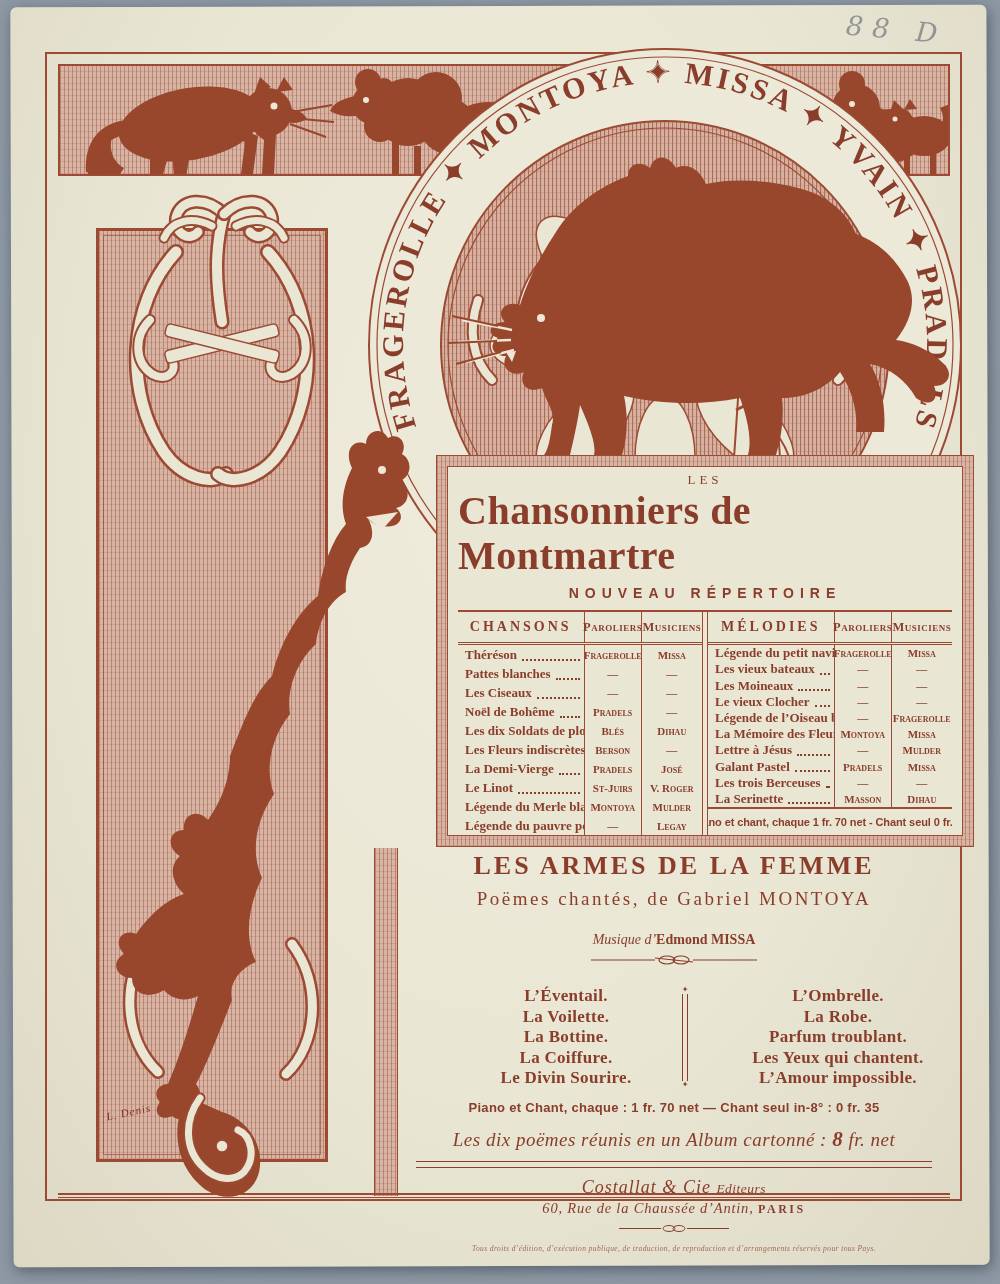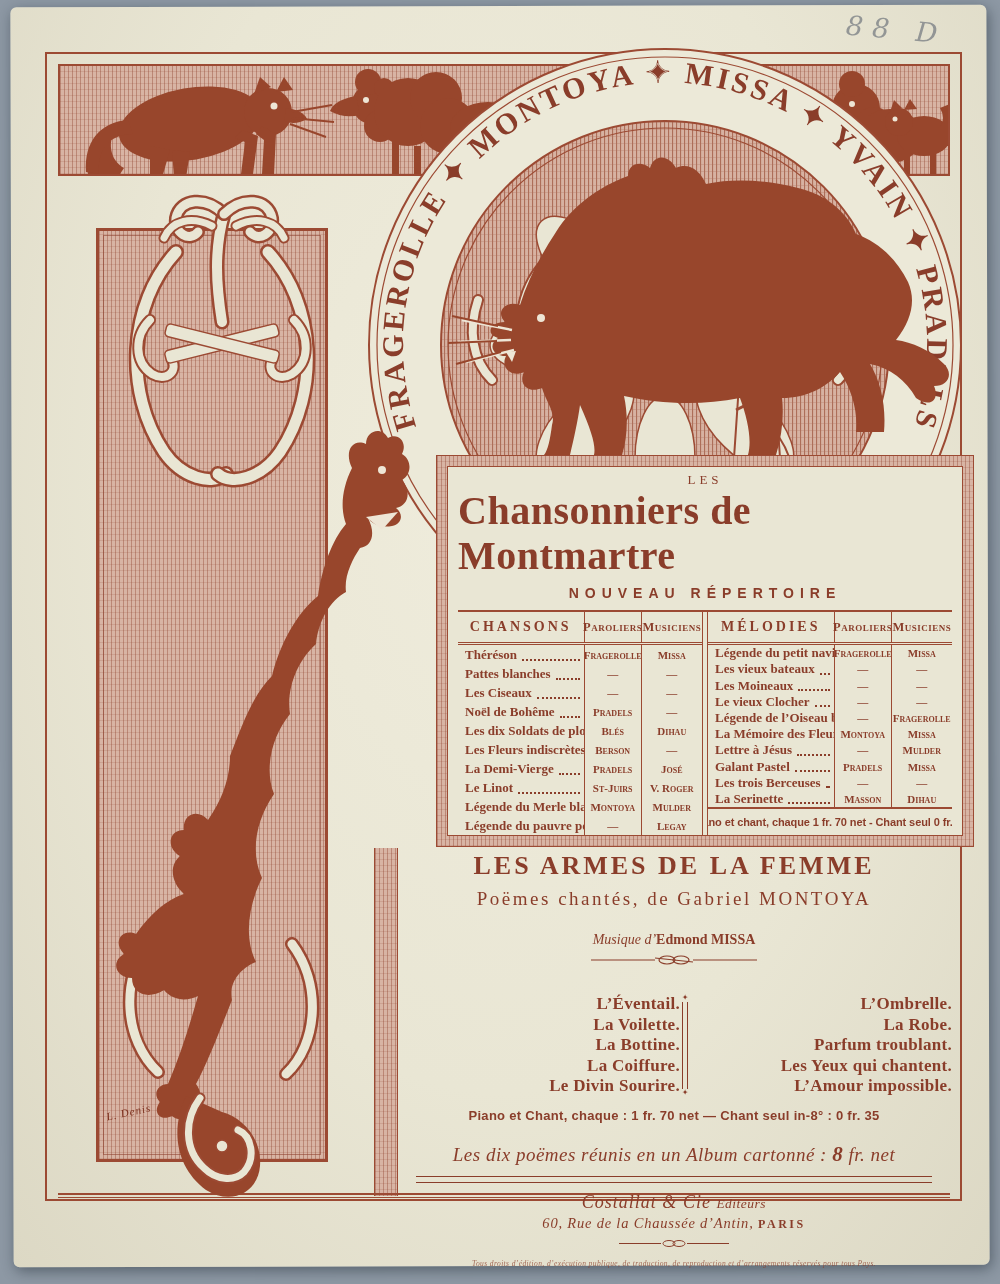--- a/index.html
+++ b/index.html
@@ -53,30 +53,30 @@
   .tfoot{border-top:2px solid var(--ink);height:26px;flex:none;display:flex;align-items:center;justify-content:center;
     font-family:"Liberation Sans",sans-serif;font-weight:bold;font-size:11px;white-space:nowrap;overflow:hidden;letter-spacing:-.1px;}
 
   .feature{position:absolute;left:396px;top:852px;width:556px;text-align:center;color:var(--inkd);z-index:3;}
   .f-title{font-size:26px;font-weight:bold;letter-spacing:3px;line-height:28px;}
   .f-by{font-size:19px;letter-spacing:2.5px;margin-top:8px;}
   .f-mus{font-size:14px;margin-top:22px;}
   .f-mus .pre{font-style:italic;}
   .f-mus .nm{font-weight:bold;}
   .f-knot{margin-top:4px;}
-  .f-lists{display:flex;margin-top:24px;text-align:right;}
+  .f-lists{display:flex;margin-top:16px;text-align:center;}
   .f-col{flex:1;}
   .f-col.l{padding-left:56px;}
   .f-col.r{padding-left:34px;}
   .f-item{font-size:17px;font-weight:bold;line-height:20.5px;letter-spacing:.3px;}
   .f-div{width:10px;display:flex;flex-direction:column;align-items:center;}
   .f-div .bar{flex:1;width:4px;border-left:1.2px solid var(--inkd);border-right:1.2px solid var(--inkd);}
   .f-div .tip{font-size:8px;line-height:8px;color:var(--inkd);}
   .f-price{font-family:"Liberation Sans",sans-serif;font-weight:bold;font-size:13px;margin-top:11px;letter-spacing:.3px;}
-  .f-album{font-size:19px;font-style:italic;margin-top:19px;letter-spacing:.5px;}
+  .f-album{font-size:19px;font-style:italic;margin-top:12px;letter-spacing:.5px;}
   .f-album .pr{font-weight:bold;font-size:21px;}
   .dbl-rule{height:5px;border-top:1.4px solid var(--inkd);border-bottom:1.4px solid var(--inkd);margin:9px 20px 0;}
   .pub-name{font-style:italic;font-size:18px;margin-top:9px;letter-spacing:1px;}
   .pub-name .suf{font-size:13.5px;letter-spacing:.5px;}
   .pub-addr{font-style:italic;font-size:14.5px;margin-top:2px;letter-spacing:.8px;}
   .pub-addr .city{font-style:normal;font-weight:bold;font-size:12px;letter-spacing:2.5px;}
   .pub-knot{margin-top:2px;}
   .rights{font-style:italic;font-size:7.5px;letter-spacing:.4px;opacity:.75;margin-top:7px;white-space:nowrap;}
 
   .pencil{position:absolute;left:846px;top:14px;font-size:27px;color:#85898c;transform:rotate(5deg);

